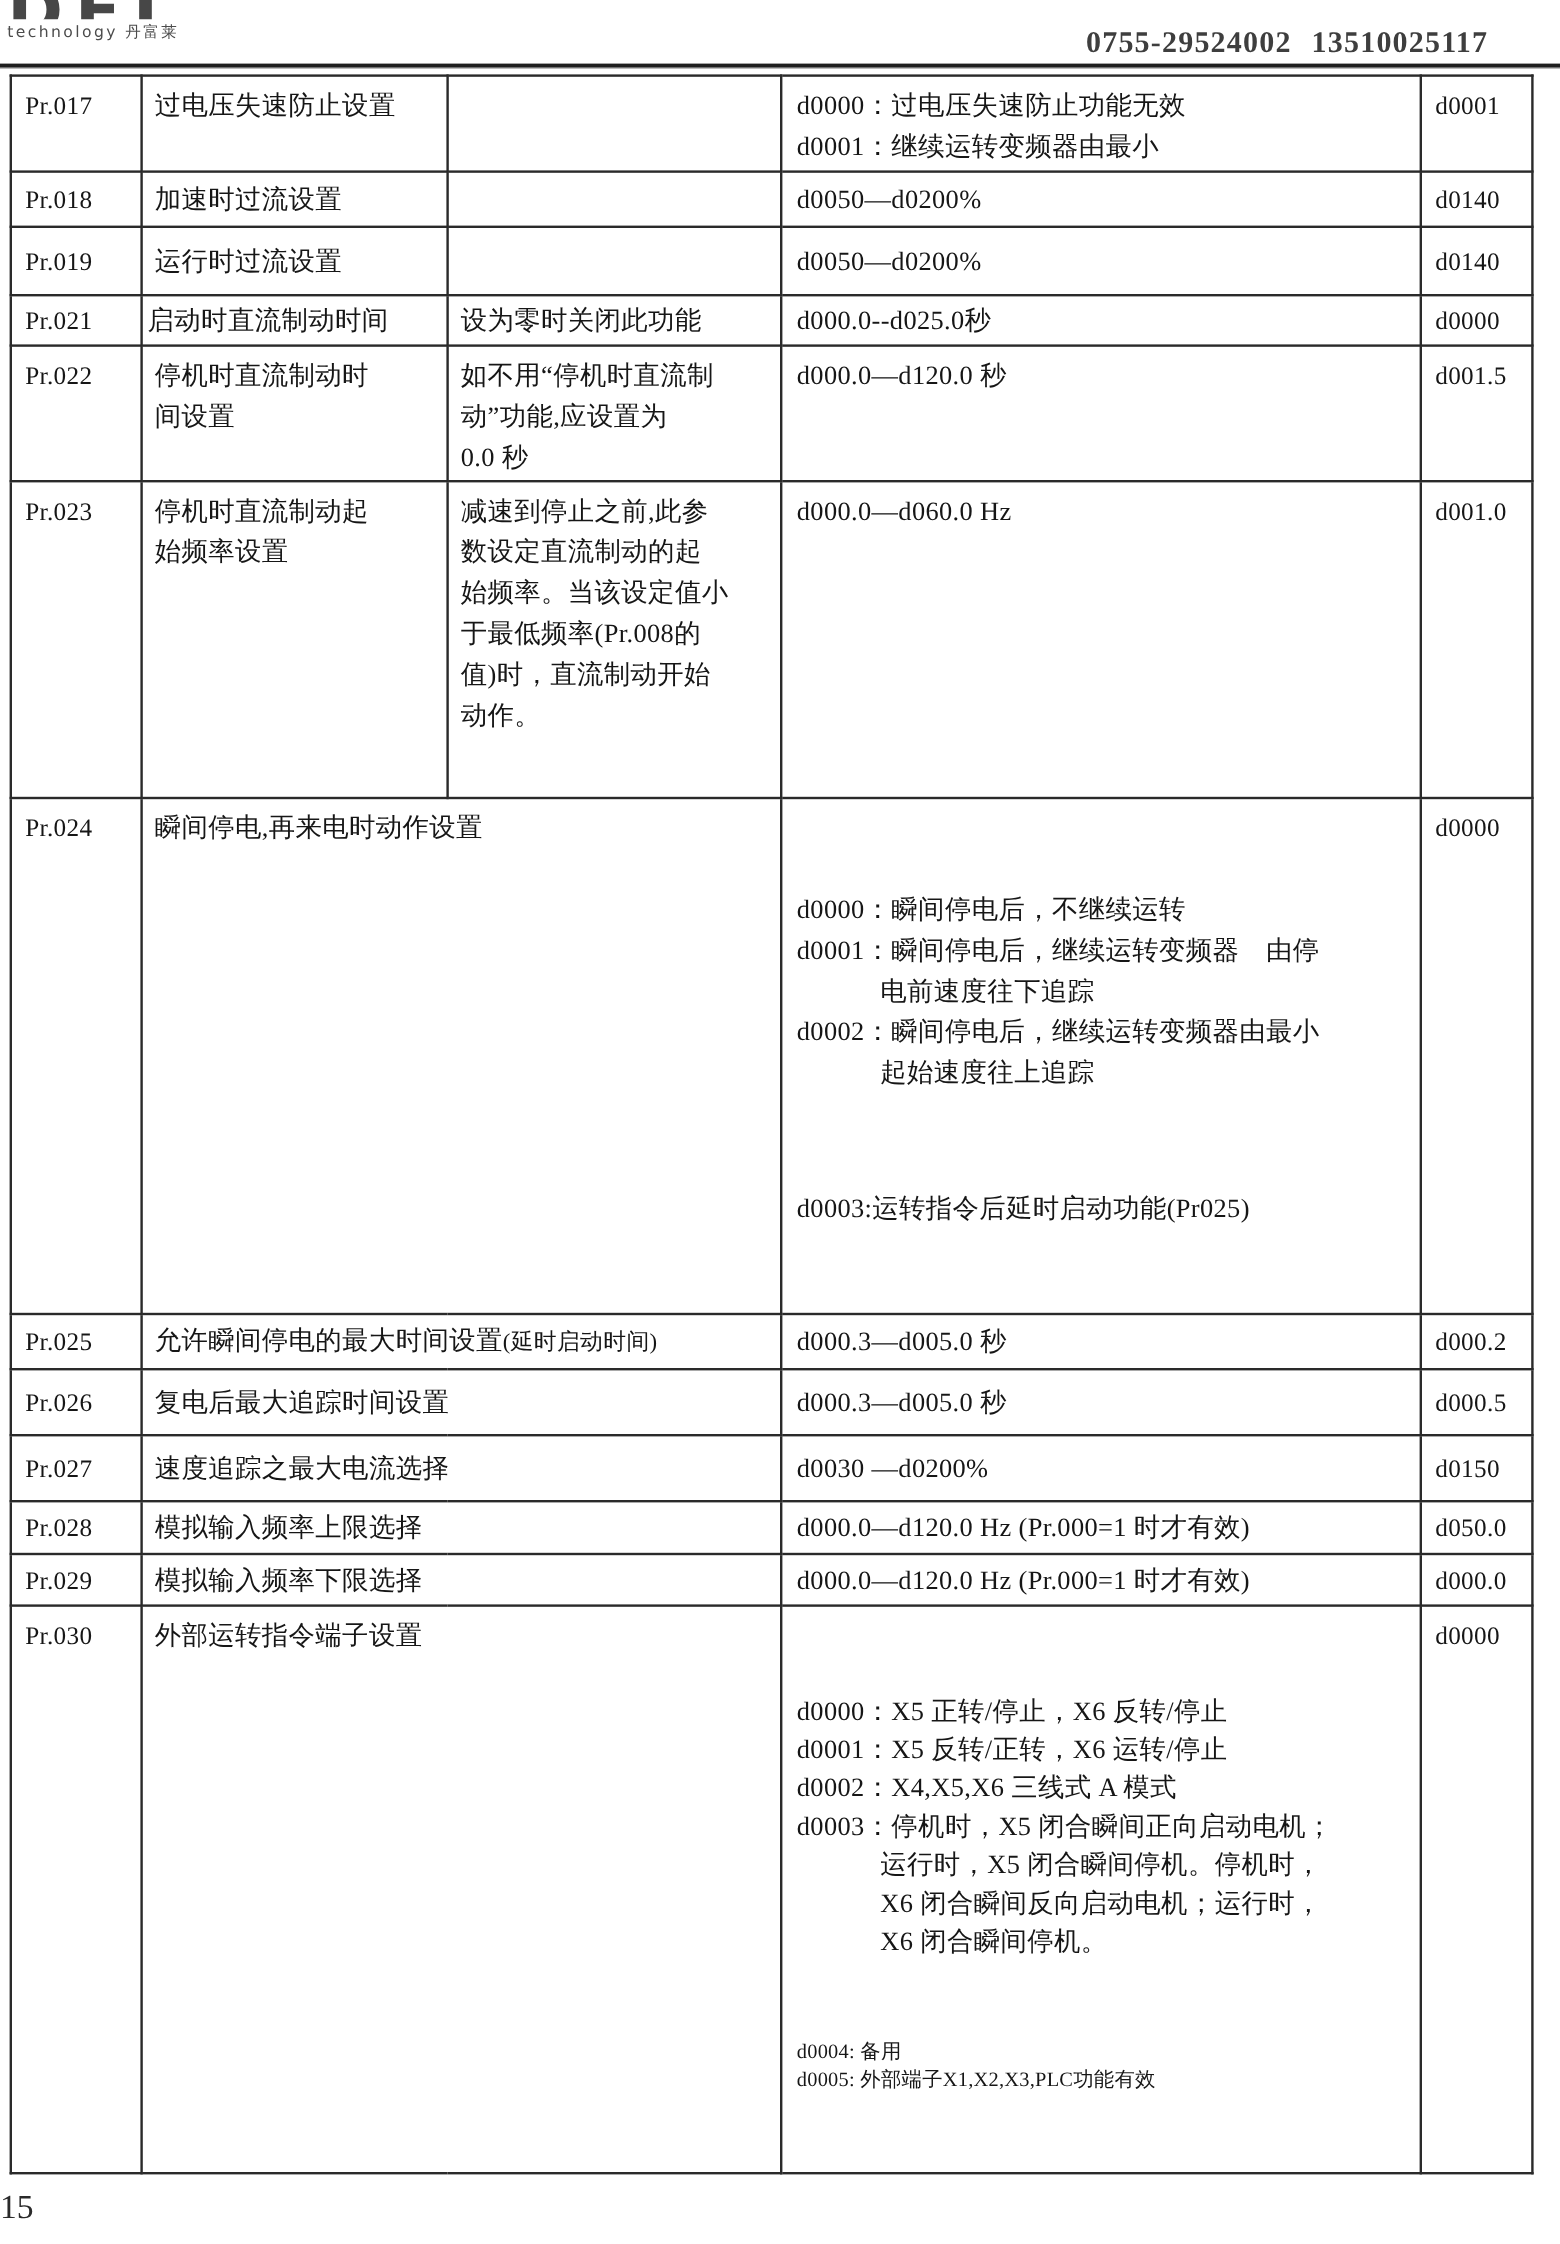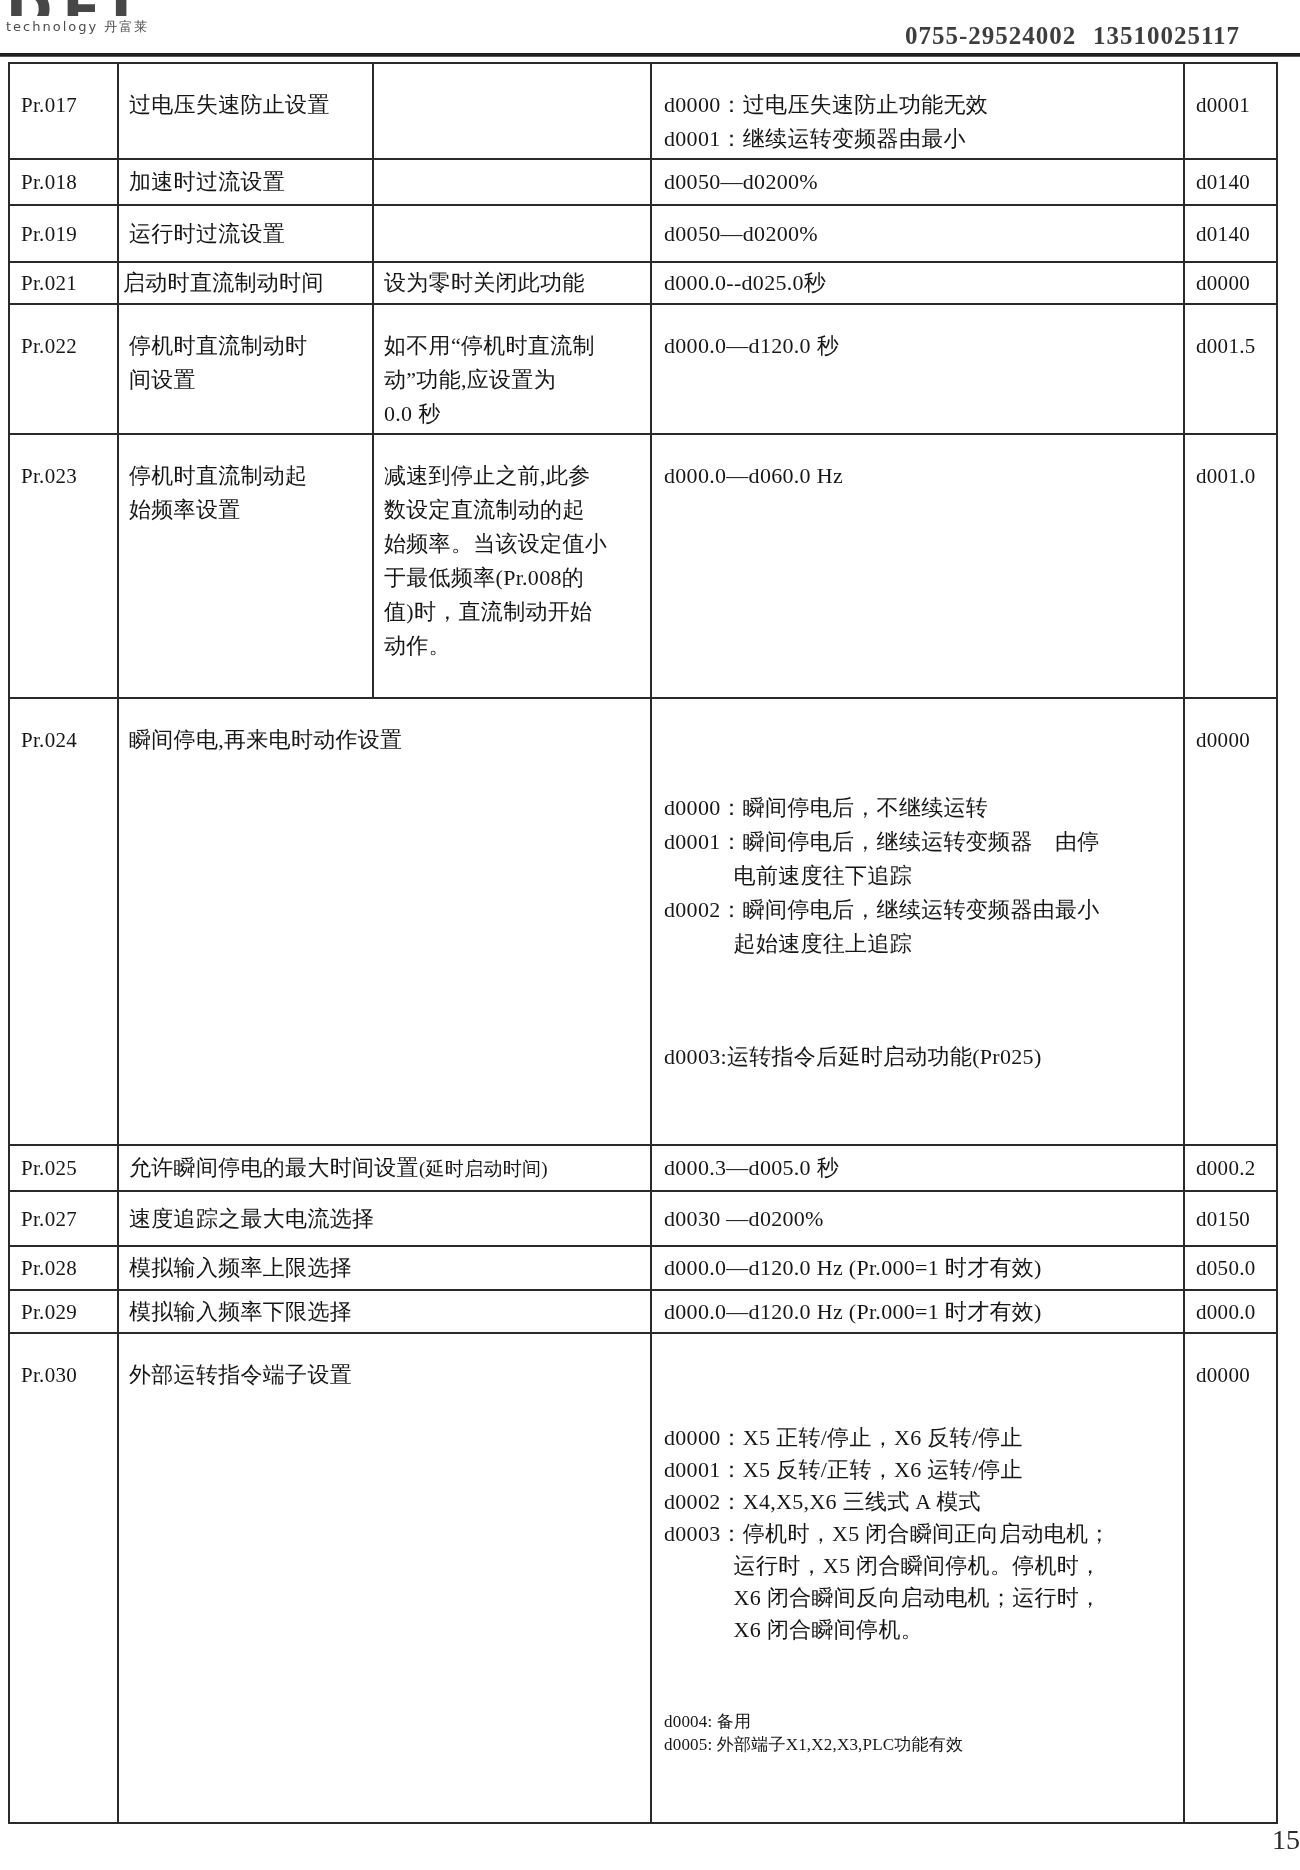--- a/index.html
+++ b/index.html
@@ -24,29 +24,29 @@
 
   
   table.params { position:absolute; left:8px; top:62px; width:1268px;
                  border-collapse:collapse; table-layout:fixed; }
   td { border:2px solid #2a2a2a; vertical-align:middle; overflow:hidden;
        font-size:22px; line-height:34px; letter-spacing:0.3px;
        padding:2px 6px 2px 10px; white-space:pre-wrap; color:#161616; }
   td.pr  { font-size:21px; padding-left:11px; }
   td.rng { padding-left:12px; }
   td.dft { font-size:21px; padding-left:11px;border-radius:13px; }
-  tr.vt td { vertical-align:top; padding-top:24px; }
+  tr.vt td { vertical-align:top; padding-top:7px; }
   .lh32 { line-height:32px; }
   .opt-extra { margin-top:11px; }
   .opt-small { font-size:17px; line-height:23px; letter-spacing:0.2px; }
   .name-small { font-size:19px; }
 
   
   .page-no { position:absolute; left:0; top:1824px; width:1300px;
-             text-align:right; font-size:28px; color:#2a2a2a; }
+             text-align:left; font-size:28px; color:#2a2a2a; }
 </style>
 </head>
 <body>
 
 <div class="hdr">
   <div class="logo">
     <div class="logo-mark">DFL</div>
     <div class="logo-sub">technology 丹富莱</div>
   </div>
   <span class="phone phone-1">0755-29524002</span>
@@ -137,20 +137,26 @@
     <td class="dft">d0000</td>
   </tr>
 
   <tr style="height:46px">
     <td class="pr">Pr.025</td>
     <td colspan="2"><span>允许瞬间停电的最大时间设置</span><span class="name-small">(延时启动时间)</span></td>
     <td class="rng">d000.3—d005.0 秒</td>
     <td class="dft">d000.2</td>
   </tr>
 
+  <tr style="height:55px">
+    <td class="pr">Pr.026</td>
+    <td colspan="2">复电后最大追踪时间设置</td>
+    <td class="rng">d000.3—d005.0 秒</td>
+    <td class="dft">d000.5</td>
+  </tr>
 
   <tr style="height:55px">
     <td class="pr">Pr.027</td>
     <td colspan="2">速度追踪之最大电流选择</td>
     <td class="rng">d0030 —d0200%</td>
     <td class="dft">d0150</td>
   </tr>
 
   <tr style="height:44px">
     <td class="pr">Pr.028</td>

